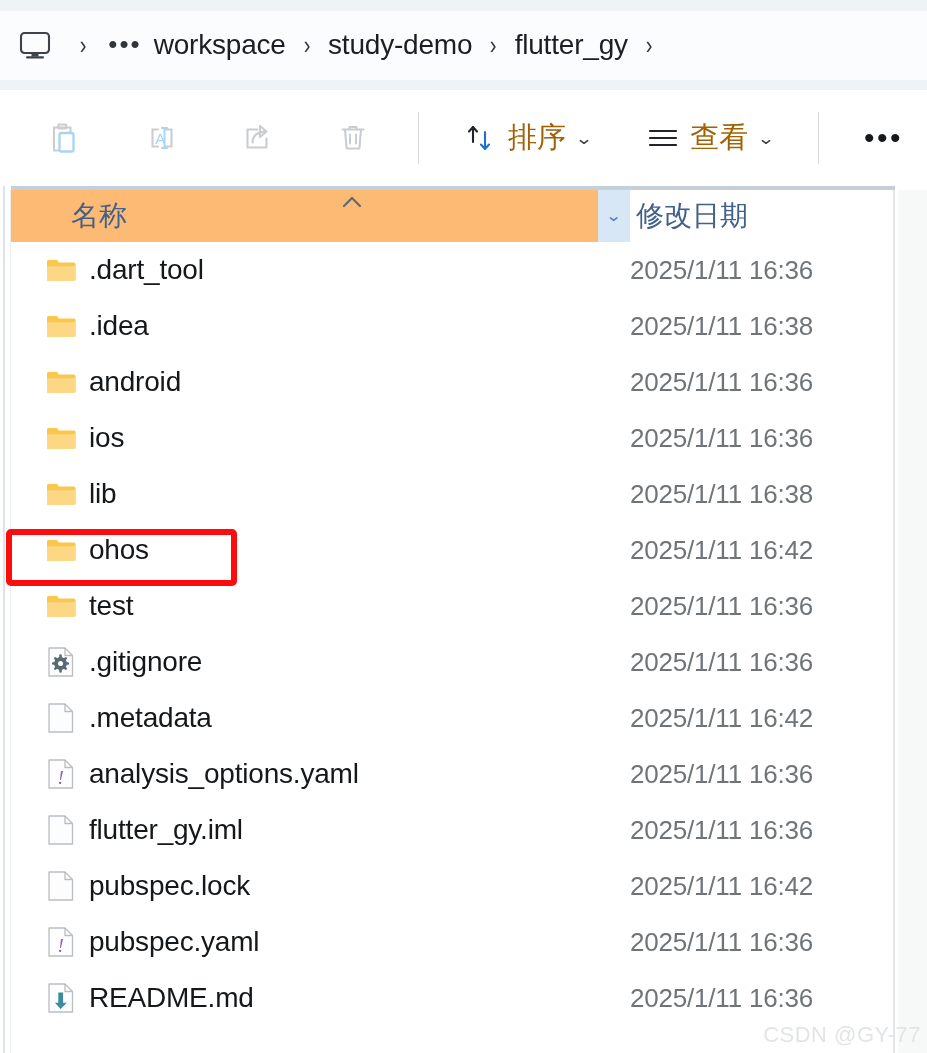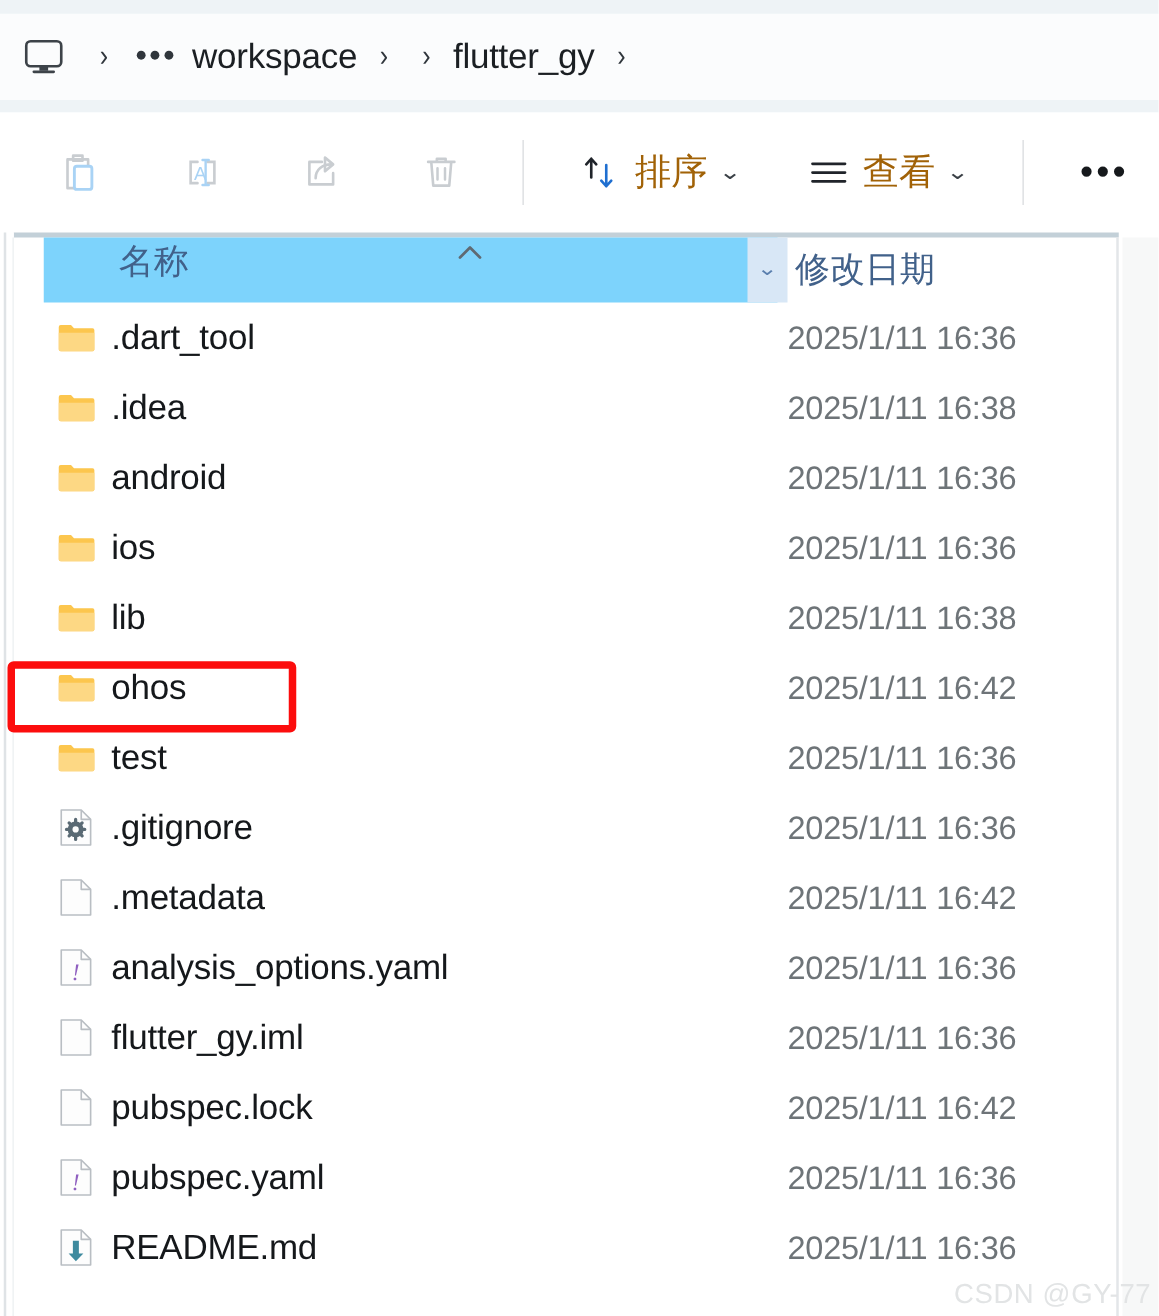--- a/index.html
+++ b/index.html
@@ -145,24 +145,24 @@
     left: 11px; top: 0;
     width: 884px;
     height: 4px;
     background: #c3d0d8;
   }
   .ch-name {
     position: absolute;
     left: 11px; top: 4px;
     width: 587px;
     height: 52px;
-    background: #7dd3fc;
-    display: flex;
+    background: #fdba74;
+    display: flex;
+    align-items: center;
     box-sizing: border-box;
-    margin-left: 24px;
   }
   .ch-name-label {
     font-size: 28px;
     color: #41618a;
     padding-left: 60px;
   }
   .ch-sort-asc {
     position: absolute;
     left: 330px; top: 5px;
     width: 22px;
@@ -313,20 +313,21 @@
   <div class="addressbar">
     <svg class="pc-icon" viewBox="0 0 34 34">
       <rect x="3" y="5" width="28" height="20" rx="3.5" fill="none" stroke="#3d4349" stroke-width="2.1"></rect>
       <rect x="13.5" y="25" width="7" height="3.6" fill="#3d4349"></rect>
       <rect x="8" y="28.3" width="18" height="2.2" rx="1.1" fill="#3d4349"></rect>
     </svg>
     <span class="crumb-sep">›</span>
     <span class="crumb-ellipsis">•••</span>
     <span class="crumb">workspace</span>
     <span class="crumb-sep">›</span>
+    <span class="crumb">study-demo</span>
     <span class="crumb-sep">›</span>
     <span class="crumb">flutter_gy</span>
     <span class="crumb-sep">›</span>
   </div>
 
   <div class="toolbar">
     <div class="tb-gap"></div>
 
     <div class="tb-btn">
       <svg width="40" height="40" viewBox="0 0 40 40">

